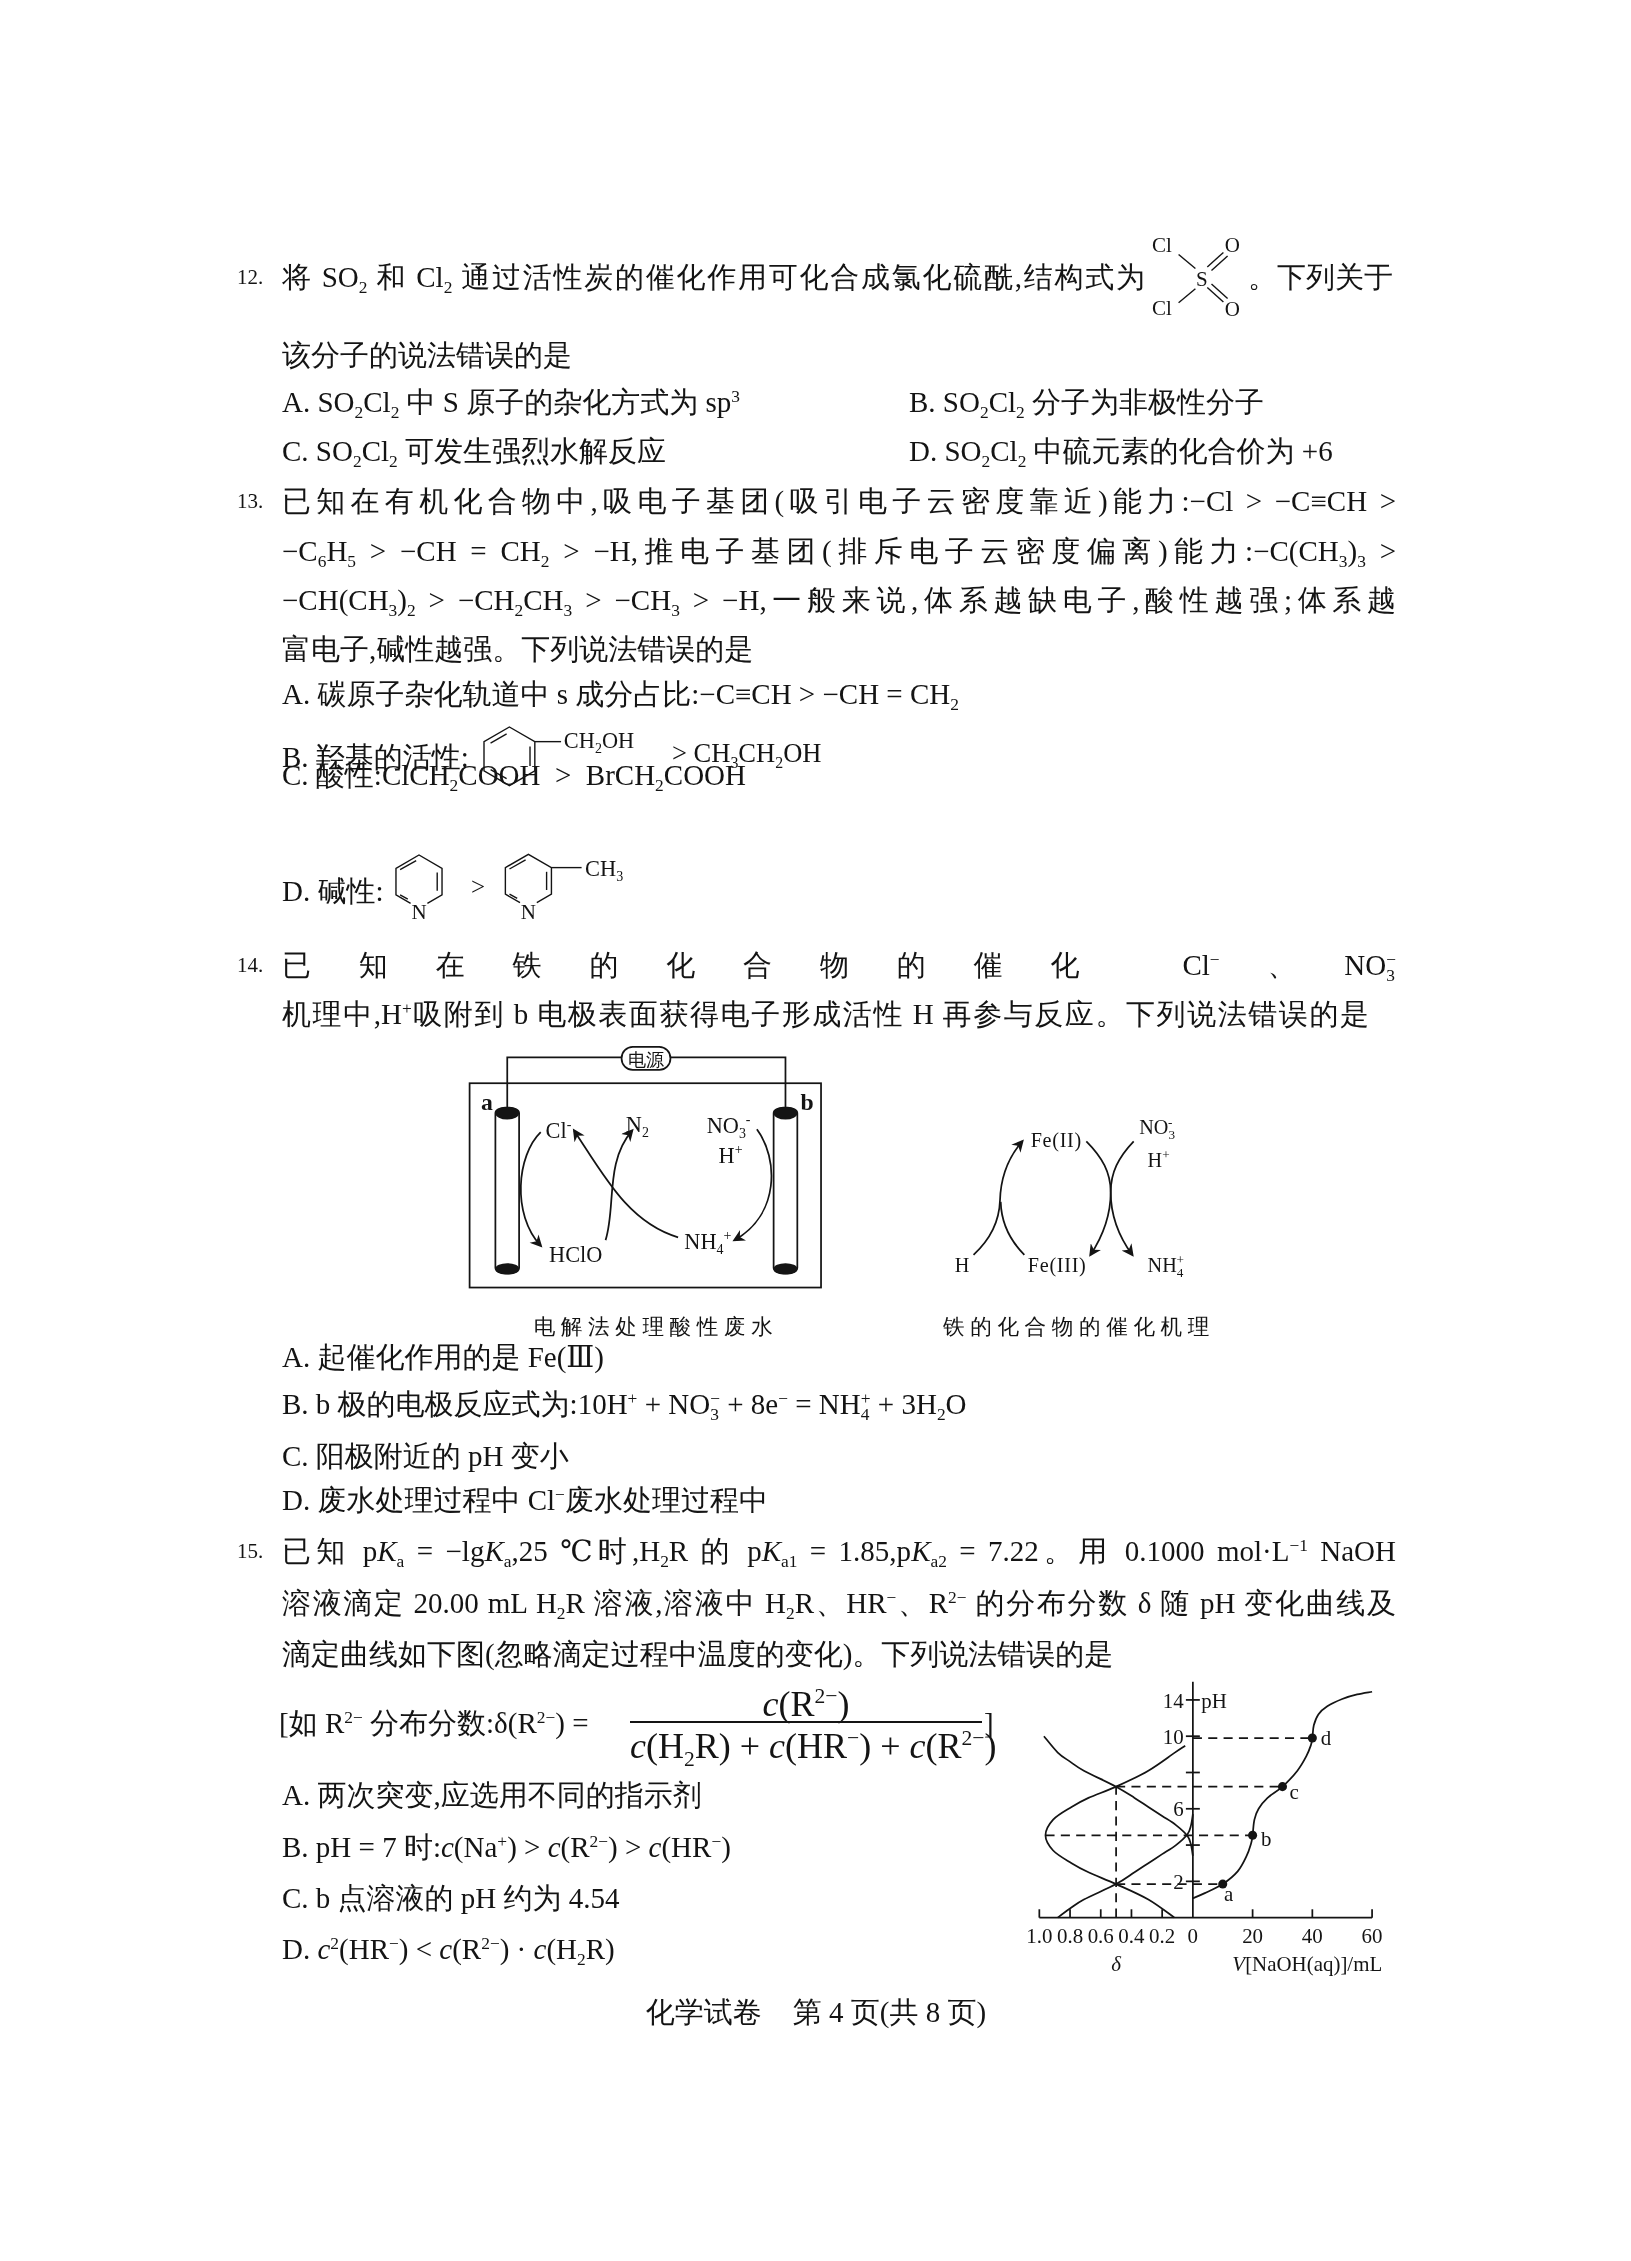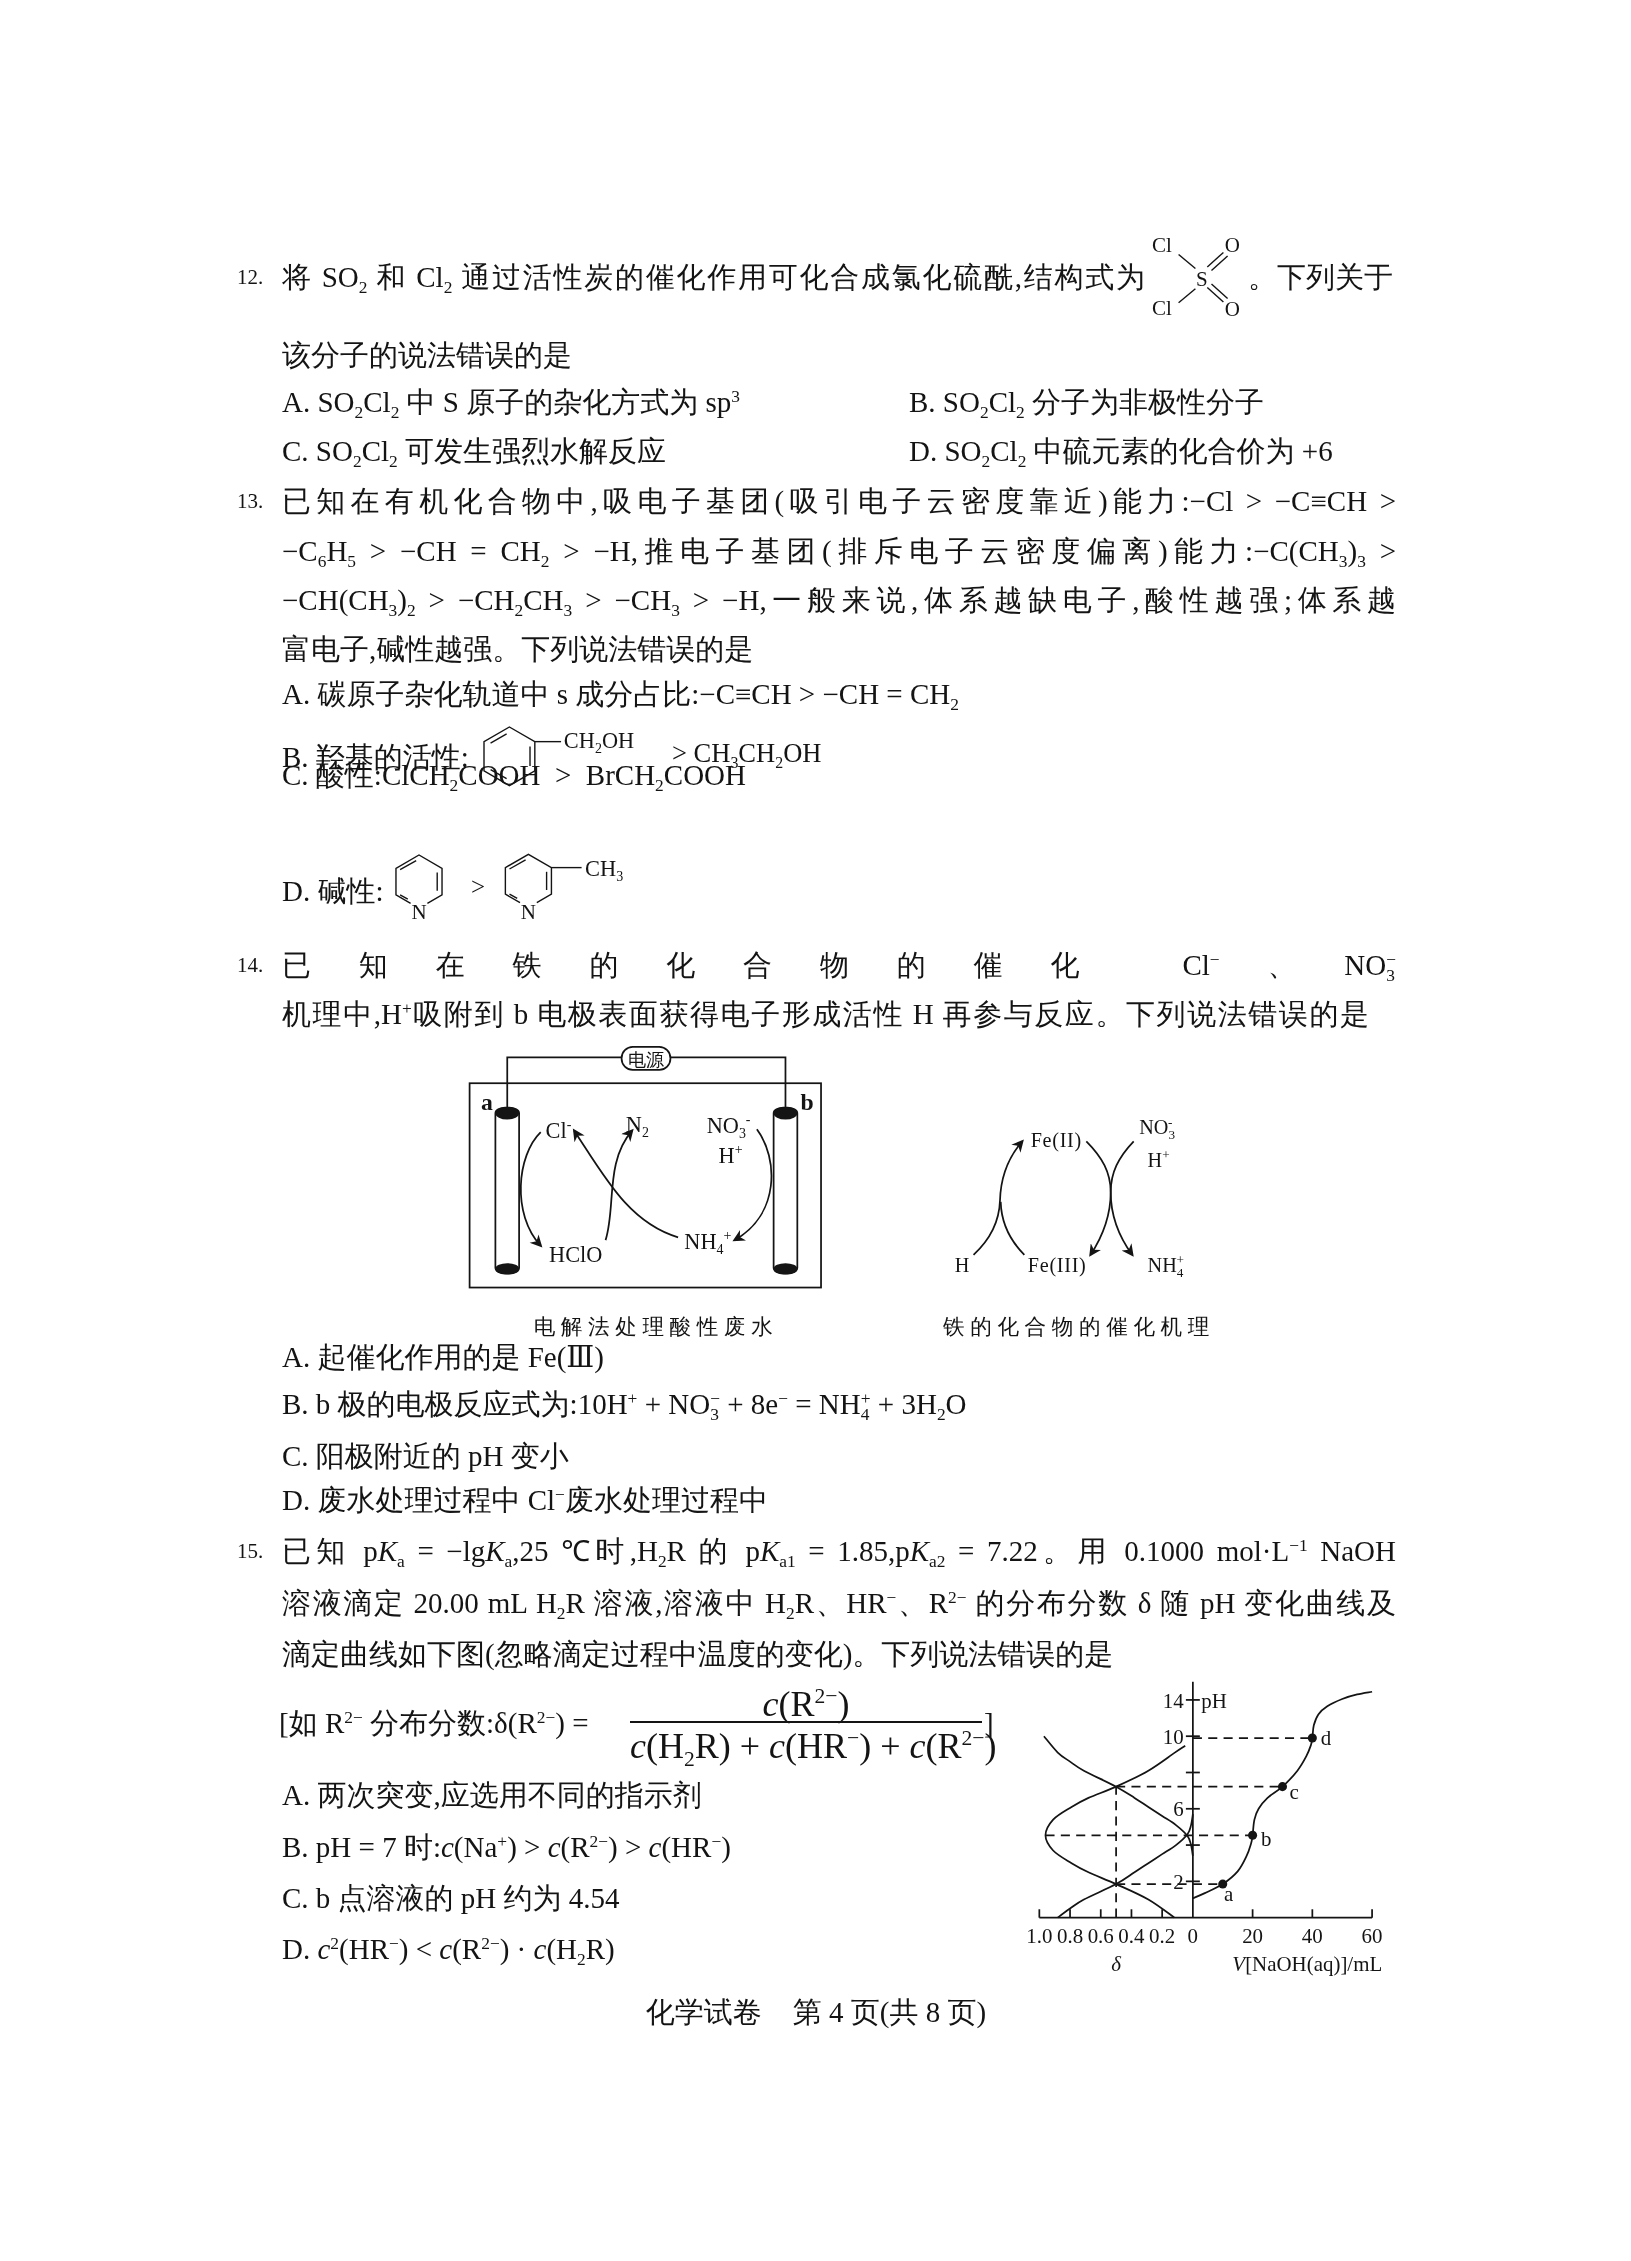--- a/index.html
+++ b/index.html
@@ -2,21 +2,21 @@
 <html style="font-size:11px"><head>
 <meta charset="utf-8">
 <style>
   html, body { margin: 0; padding: 0; background: #ffffff; }
   body {
     position: relative; width: 1632px; height: 2261px; overflow: hidden;
     font-family: "Liberation Serif", "DejaVu Serif", serif; color: #141414;
   }
   .qnum { position: absolute; left: 237px; height: 39px; line-height: 39px; font-size: 21px; white-space: nowrap; }
   .ln { position: absolute; left: 282px; height: 39px; line-height: 39px; font-size: 29px; white-space: nowrap; }
-  .just { white-space: normal; text-align: justify; text-align-last: justify; width: 1114px; font-family: Liberation Serif, serif; }
+  .just { white-space: normal; text-align: justify; text-align-last: justify; width: 1114px; }
   .abs { position: absolute; overflow: visible; }
   sub, sup { font-size: 0.6em; line-height: 0; position: relative; vertical-align: baseline; }
   sub { top: 0.35em; }
   sup { top: -0.6em; }
   .ss { display: inline-flex; flex-direction: column; vertical-align: 0.55em; font-size: 0.6em; line-height: 0.9; }
   .ss > span { display: block; }
   i, .it { font-style: italic; }
   .frac-num, .frac-den { position: absolute; width: 352px; text-align: center; height: 39px; line-height: 39px; font-size: 36px; white-space: nowrap; }
   .frac-bar { position: absolute; left: 630px; top: 1721px; width: 352px; height: 2.1px; background: #141414; }
   .caption { position: absolute; height: 31px; line-height: 31px; font-size: 21.6px; letter-spacing: 5.6px; white-space: nowrap; transform: translateX(-50%); margin-top: 20px; }

